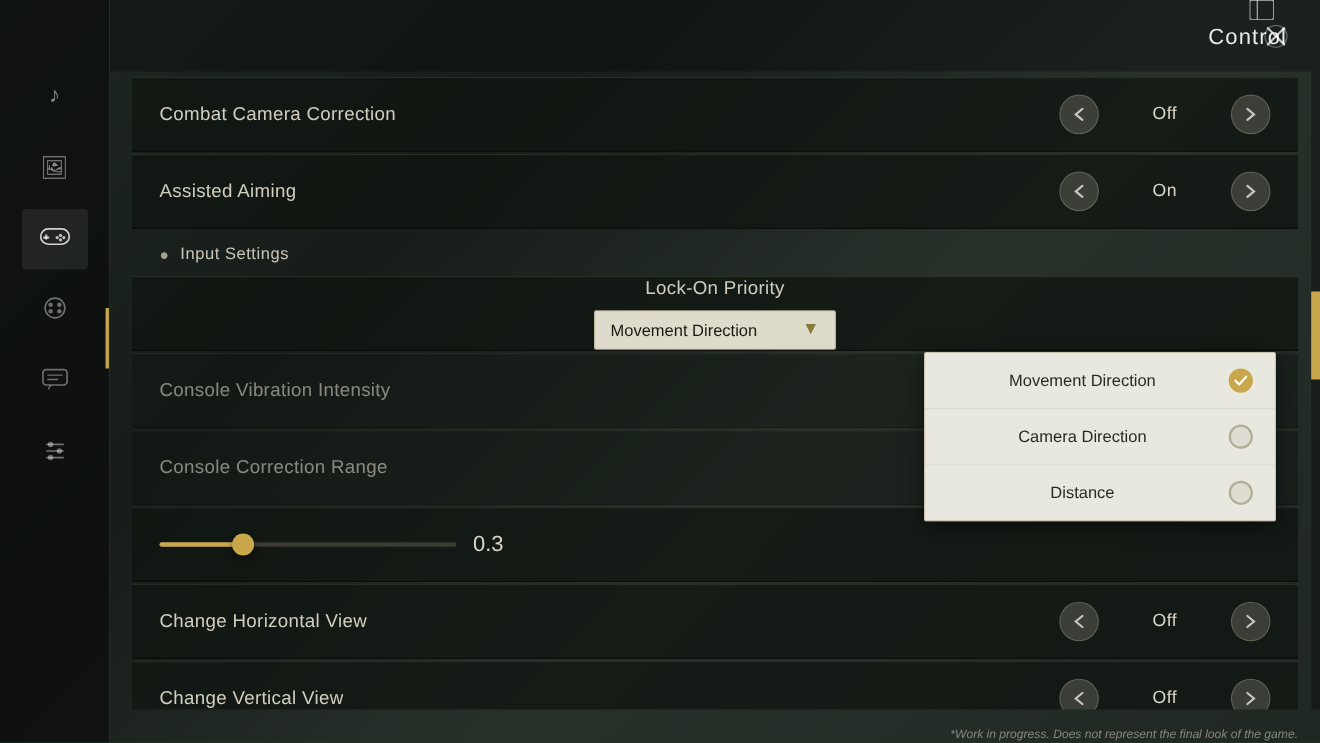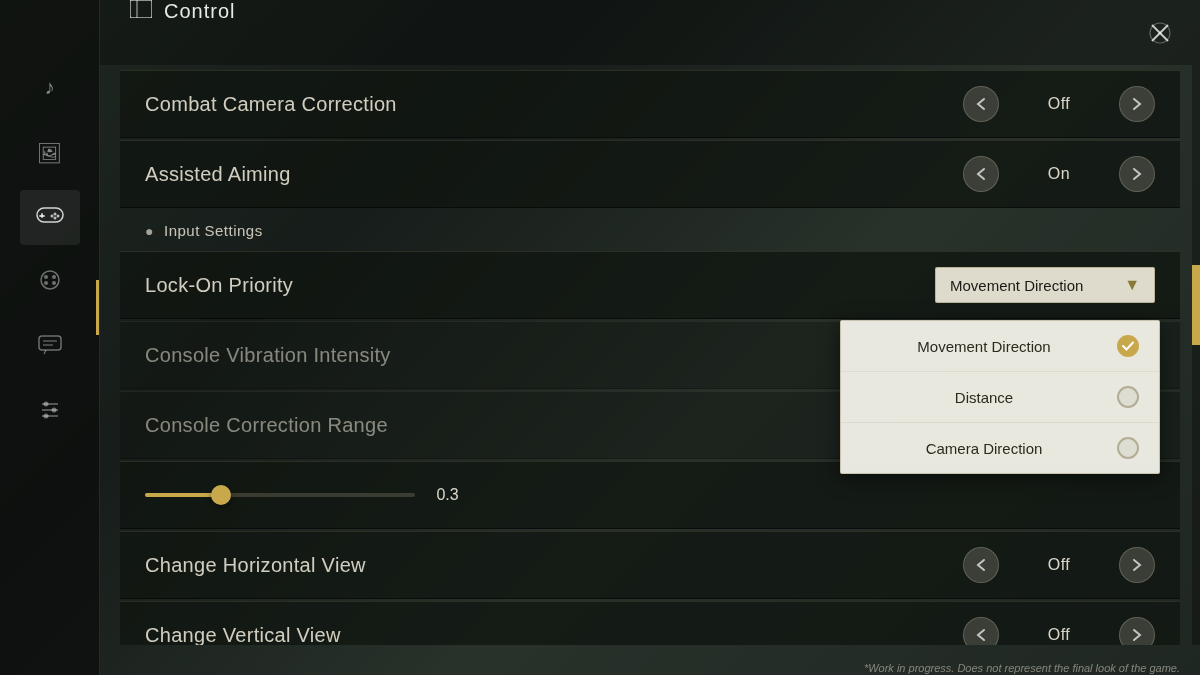--- a/index.html
+++ b/index.html
@@ -72,24 +72,25 @@
     }
 
     
     .header {
       position: absolute;
       top: 0;
       left: 100px;
       right: 0;
       height: 65px;
       display: flex;
-      align-items: flex-start;
+      align-items: flex-end;
       padding: 0 30px;
       z-index: 10;
       background: rgba(0,0,0,0.3);
+      flex-direction: column;
     }
     .header-icon {
       color: rgba(255,255,255,0.8);
       font-size: 18px;
       margin-right: 12px;
     }
     .header-title {
       color: rgba(255,255,255,0.9);
       font-size: 20px;
       font-weight: 400;
@@ -133,21 +134,21 @@
       padding: 0 25px;
       margin-bottom: 2px;
       position: relative;
     }
     .settings-row:first-child {
       margin-top: 0;
     }
 
     .row-label {
       color: rgba(230,225,210,0.9);
-      font-size: 20px;
+      font-size: 17px;
       font-weight: 400;
       flex: 1;
       letter-spacing: 0.3px;
     }
 
     .row-control {
       display: flex;
       align-items: center;
       gap: 30px;
     }
@@ -287,23 +288,23 @@
       width: 20px;
       height: 20px;
       border-radius: 50%;
       background: #c8a84b;
       border: 2px solid rgba(200,170,80,0.8);
       cursor: pointer;
       box-shadow: 0 2px 6px rgba(0,0,0,0.4);
     }
     .slider-value {
       color: rgba(240,235,220,0.9);
-      font-size: 16px;
+      font-size: 20px;
       min-width: 35px;
-      text-align: center;
+      text-align: left;
     }
 
     
     .scrollbar {
       position: absolute;
       right: 0;
       top: 65px;
       width: 8px;
       bottom: 30px;
       background: rgba(0,0,0,0.3);
@@ -339,20 +340,21 @@
     }
 
     
     .settings-row.dimmed {
       opacity: 0.6;
     }
 
     
     .lock-on-row {
       z-index: 50;
+      flex-direction: column;
     }
   </style>
 </head>
 <body>
 
 <div class="bg"></div>
 
 <div class="sidebar">
   <div class="sidebar-item">
     <span>♪</span>
@@ -477,25 +479,25 @@
     <div class="dropdown-menu">
       <div class="dropdown-option">
         <span class="option-label">Movement Direction</span>
         <div class="option-check selected">
           <svg width="12" height="10" viewBox="0 0 12 10" fill="none">
               <path d="M1 5L4.5 8.5L11 1.5" stroke="white" stroke-width="2" stroke-linecap="round"></path>
             </svg>
         </div>
       </div>
       <div class="dropdown-option">
+        <span class="option-label">Camera Direction</span>
+        <div class="option-check unselected"></div>
+      </div>
+      <div class="dropdown-option">
         <span class="option-label">Distance</span>
-        <div class="option-check unselected"></div>
-      </div>
-      <div class="dropdown-option">
-        <span class="option-label">Camera Direction</span>
         <div class="option-check unselected"></div>
       </div>
     </div>
   </div>
 
   <div class="settings-row dimmed">
     <span class="row-label">Console Vibration Intensity</span>
     <div class="row-control">
     </div>
   </div>

